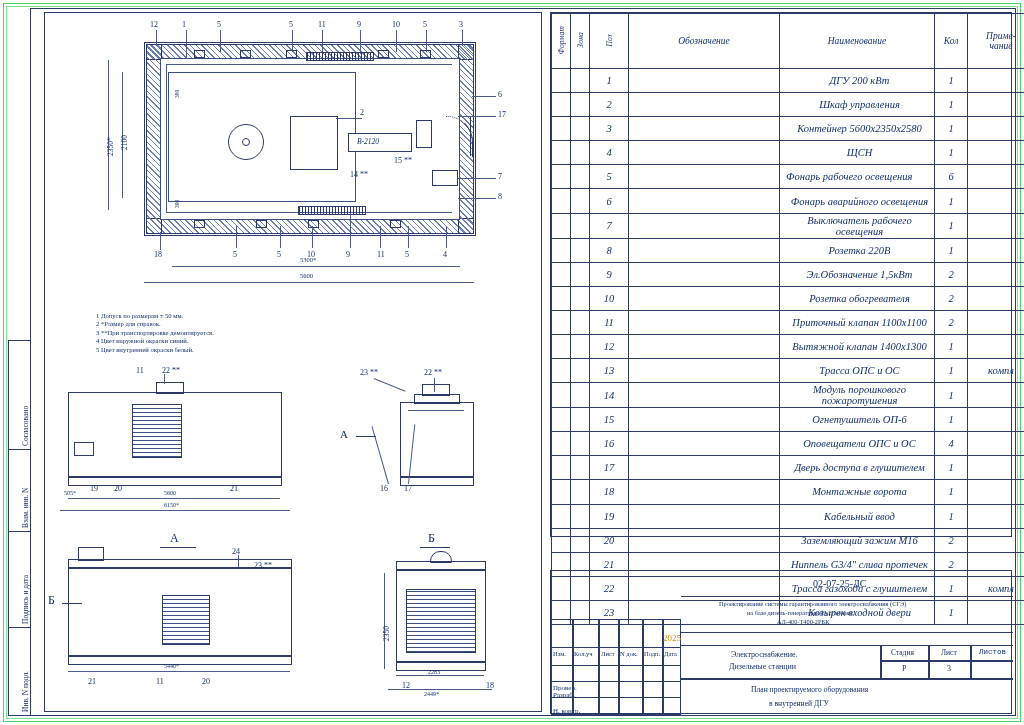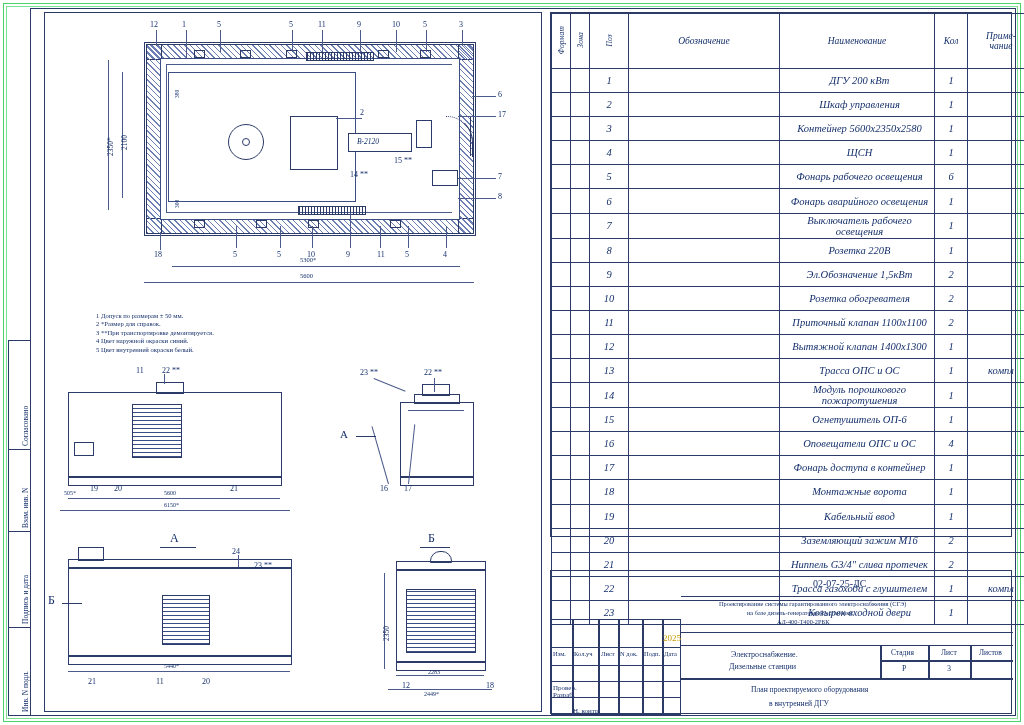--- a/index.html
+++ b/index.html
@@ -328,21 +328,21 @@
             <td class="c-oboz"></td>
             <td class="c-naim" style="text-align: center; padding-left: 6px;">ЩСН</td>
             <td class="c-kol">1</td>
             <td class="c-prim"></td>
           </tr>
           <tr>
             <td class="c-fmt"></td>
             <td class="c-zone"></td>
             <td class="c-poz">5</td>
             <td class="c-oboz"></td>
-            <td class="c-naim" style="text-align: center; padding-left: 6px;">Фонарь рабочего освещения</td>
+            <td class="c-naim" style="text-align: left; padding-left: 6px;">Фонарь рабочего освещения</td>
             <td class="c-kol">6</td>
             <td class="c-prim"></td>
           </tr>
           <tr>
             <td class="c-fmt"></td>
             <td class="c-zone"></td>
             <td class="c-poz">6</td>
             <td class="c-oboz"></td>
             <td class="c-naim" style="text-align: center; padding-left: 6px;">Фонарь аварийного освещения</td>
             <td class="c-kol">1</td>
@@ -436,21 +436,21 @@
             <td class="c-oboz"></td>
             <td class="c-naim" style="text-align: center; padding-left: 6px;">Оповещатели ОПС и ОС</td>
             <td class="c-kol">4</td>
             <td class="c-prim"></td>
           </tr>
           <tr>
             <td class="c-fmt"></td>
             <td class="c-zone"></td>
             <td class="c-poz">17</td>
             <td class="c-oboz"></td>
-            <td class="c-naim" style="text-align: center; padding-left: 6px;">Фонарь доступа в контейнер</td>
+            <td class="c-naim" style="text-align: center; padding-left: 6px;">Дверь доступа в глушителем</td>
             <td class="c-kol">1</td>
             <td class="c-prim"></td>
           </tr>
           <tr>
             <td class="c-fmt"></td>
             <td class="c-zone"></td>
             <td class="c-poz">18</td>
             <td class="c-oboz"></td>
             <td class="c-naim" style="text-align: center; padding-left: 6px;">Монтажные ворота</td>
             <td class="c-kol">1</td>
@@ -522,21 +522,21 @@
 
     <span class="t" style="left:2px;top:79px;font-size:6.5px;">Изм.</span>
     <span class="t" style="left:23px;top:79px;font-size:6.5px;">Кол.уч</span>
     <span class="t" style="left:50px;top:79px;font-size:6.5px;">Лист</span>
     <span class="t" style="left:69px;top:79px;font-size:6.5px;">N док.</span>
     <span class="t" style="left:93px;top:79px;font-size:6.5px;">Подп.</span>
     <span class="t" style="left:113px;top:79px;font-size:6.5px;">Дата</span>
 
     <span class="t" style="left:2px;top:113px;font-size:7px;">Провер.</span>
     <span class="t" style="left:2px;top:120px;font-size:7px;">Разраб.</span>
-    <span class="t" style="left:2px;top:136px;font-size:7px;padding-left:20px;">Н. контр.</span>
+    <span class="t" style="left:2px;top:136px;font-size:7px;">Н. контр.</span>
 
     <div class="b" style="left:130px;top:0;width:332px;height:26px;border-left:none;border-top:none;border-right:none;"></div>
     <span class="t" style="left:262px;top:7px;font-size:10px;">02-07-25-ДС</span>
 
     <div class="b" style="left:130px;top:26px;width:332px;height:36px;border-left:none;border-right:none;border-top:none;"></div>
     <span class="t" style="left:168px;top:29px;font-size:6.3px;">Проектирование системы гарантированного электроснабжения (СГЭ)</span>
     <span class="t" style="left:196px;top:38px;font-size:6.3px;">на базе дизель-генераторной установки</span>
     <span class="t" style="left:226px;top:47px;font-size:6.3px;">АД-400-Т400-2РБК</span>
 
     <span class="t" style="left:112px;top:62px;font-size:9px;color:#c59a00;">2025</span>
@@ -546,21 +546,21 @@
     <span class="t" style="left:178px;top:91px;font-size:8px;">Дизельные станции</span>
 
     <div class="b" style="left:330px;top:74px;width:48px;height:16px;"></div>
     <div class="b" style="left:378px;top:74px;width:42px;height:16px;"></div>
     <div class="b" style="left:420px;top:74px;width:42px;height:16px;border-right:none;"></div>
     <div class="b" style="left:330px;top:90px;width:48px;height:18px;"></div>
     <div class="b" style="left:378px;top:90px;width:42px;height:18px;"></div>
     <div class="b" style="left:420px;top:90px;width:42px;height:18px;border-right:none;"></div>
     <span class="t" style="left:340px;top:77px;font-size:7.5px;">Стадия</span>
     <span class="t" style="left:390px;top:77px;font-size:7.5px;">Лист</span>
-    <span class="t" style="left:428px;top:77px;font-size:7.5px;">Листов</span>
+    <span class="t" style="left:428px;top:77px;font-size:7.5px;font-family:Liberation Mono, monospace;">Листов</span>
     <span class="t" style="left:351px;top:93px;font-size:8px;">Р</span>
     <span class="t" style="left:396px;top:93px;font-size:8px;">3</span>
     <span class="t" style="left:438px;top:93px;font-size:8px;"></span>
 
     <div class="b" style="left:130px;top:108px;width:332px;height:36px;border-left:none;border-right:none;border-bottom:none;"></div>
     <span class="t" style="left:200px;top:114px;font-size:7.6px;">План проектируемого оборудования</span>
     <span class="t" style="left:218px;top:128px;font-size:7.6px;">в внутренней ДГУ</span>
   </div>
 
 </div>

